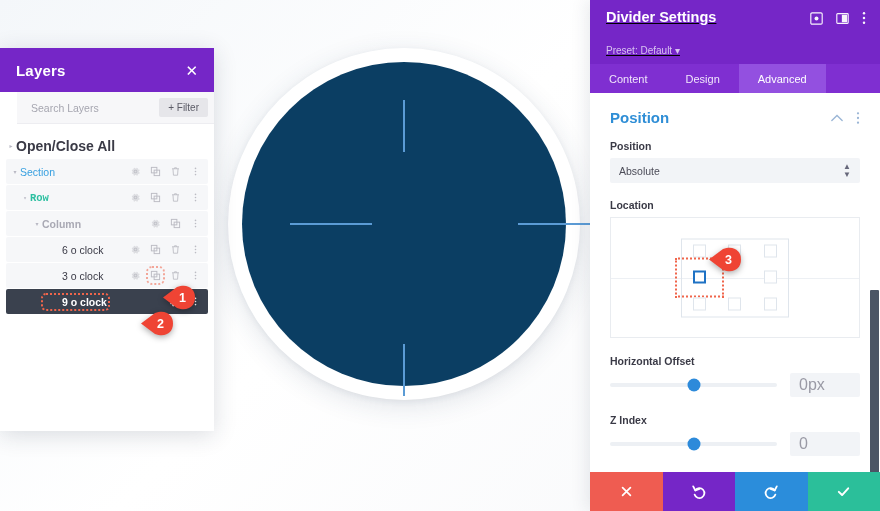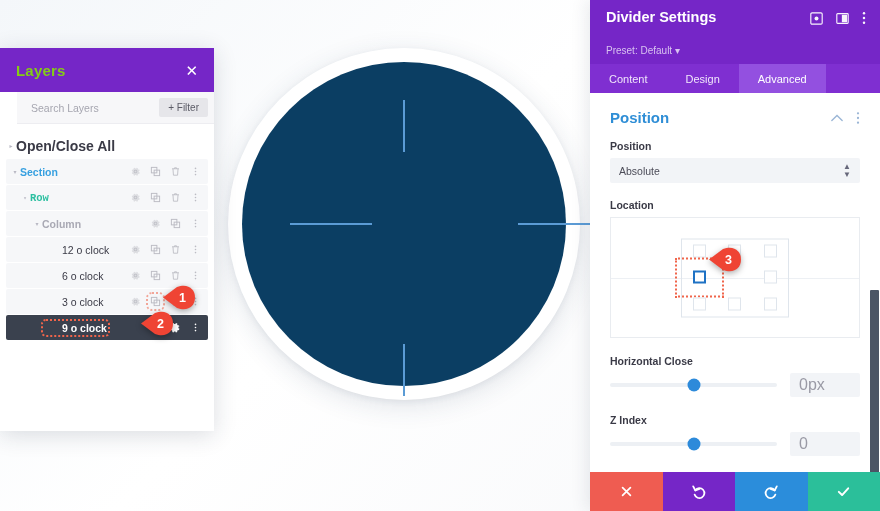--- a/index.html
+++ b/index.html
@@ -54,21 +54,21 @@
     width: 214px; height: 383px;
     background: #ffffff;
     box-shadow: 0 4px 22px rgba(30,45,70,.16);
     display: flex; flex-direction: column;
   }
   #layers-header {
     height: 44px; background: #7526c7;
     display: flex; align-items: center; justify-content: space-between;
     padding: 0 16px;
   }
-  #layers-title { color: #84cc16; font-size: 15px; font-weight: bold; letter-spacing: .2px; }
+  #layers-title { color: #ffffff; font-size: 15px; font-weight: bold; letter-spacing: .2px; }
   #layers-close {
     color: #fff; font-size: 15px; line-height: 1; cursor: pointer;
     font-family: "Liberation Sans", sans-serif;
   }
   #layers-search-bar {
     height: 32px; background: #f7f7f9;
     display: flex; align-items: center; justify-content: space-between;
     padding: 0 6px 0 14px; border-bottom: 1px solid #ededf1; margin-left: 17px;
   }
   #search-input {
@@ -98,21 +98,21 @@
   .lrow .icons { display: flex; align-items: center; gap: 9px; padding-right: 7px; flex: none; }
   .licon { width: 11px; height: 11px; opacity: .55; display: block; }
   .lrow.dark .licon { opacity: 1; }
 
   .lrow.toprow { background: transparent; margin-left: 6px; }
   .lrow.toprow .lname { color: #3a3a46; font-weight: bold; font-size: 14px; }
   .lrow.shade { background: #f6f7f9; }
   .lrow.dark { background: #3a414e; }
   .lrow.dark .lname { color: #ffffff; font-weight: bold; }
 
-  .c-section { color: #37a0e0; font-weight: bold; }
+  .c-section { color: #37a0e0; font-weight: normal; }
   .c-row     { color: #2bbfa0; font-weight: bold; }
   .c-column  { color: #a9a9b4; font-weight: bold; }
   .c-module  { color: #3a3a46; }
 
   .ind0 { padding-left: 4px; }
   .ind1 { padding-left: 14px; font-family: Liberation Mono, monospace; }
   .ind2 { padding-left: 26px; }
   .ind3 { padding-left: 38px; }
 
   .dotted-hl {
@@ -146,21 +146,21 @@
   #pin3 { left: 708px; top: 246px; }
 
   
   #settings-panel {
     position: absolute; right: 0; top: 0;
     width: 290px; height: 511px;
     background: #ffffff;
     box-shadow: -3px 0 16px rgba(30,45,70,.10);
     display: flex; flex-direction: column;
   }
-  #sp-header { background: #7526c7; padding: 9px 14px 8px 16px; }
+  #sp-header { background: #7526c7; padding: 9px 14px 8px 16px; text-decoration: underline; }
   #sp-titlerow { display: flex; align-items: flex-start; justify-content: space-between; }
   #sp-title { color: #fff; font-size: 14.5px; font-weight: bold; }
   #sp-hicons { display: flex; align-items: center; gap: 13px; padding-top: 2px; }
   .hicon { display: block; opacity: .95; cursor: pointer; }
   #sp-preset { color: #d8c2f0; font-size: 10px; margin-top: 20px; }
 
   #sp-tabs { display: flex; background: #7f2fd1; height: 29px; }
   .sp-tab {
     flex: 0 0 auto; padding: 0 19px; height: 29px;
     display: flex; align-items: center; justify-content: center;
@@ -335,41 +335,20 @@
               <rect x="6" y="6" width="8" height="8" fill="none" stroke="#8d8d99" stroke-width="1.4"></rect>
             </svg>
           <svg class="licon" viewBox="0 0 16 16">
               <circle cx="8" cy="3.5" r="1.2" fill="#8d8d99"></circle>
               <circle cx="8" cy="8" r="1.2" fill="#8d8d99"></circle>
               <circle cx="8" cy="12.5" r="1.2" fill="#8d8d99"></circle>
             </svg>
         </span>
       </div>
 
-      <div class="lrow shade ind3">
-        <span class="lname c-module" style="padding-left:18px">12 o clock</span>
-        <span class="icons">
-          <svg class="licon" viewBox="0 0 16 16">
-              <path fill="#8d8d99" d="M8 5.4A2.6 2.6 0 1 0 8 10.6 2.6 2.6 0 0 0 8 5.4zm0 4.1a1.5 1.5 0 1 1 0-3 1.5 1.5 0 0 1 0 3z"></path>
-              <path fill="#8d8d99" d="M14 9.1l-1.2-.3a4.9 4.9 0 0 0 0-1.6L14 6.9l-.5-1.8-1.2.3a4.9 4.9 0 0 0-1.1-1.1l.3-1.2L9.7 2.6l-.6 1.1a4.9 4.9 0 0 0-1.6 0l-.6-1.1-1.8.5.3 1.2a4.9 4.9 0 0 0-1.1 1.1l-1.2-.3L2.6 6.9l1.1.6a4.9 4.9 0 0 0 0 1.6l-1.1.6.5 1.8 1.2-.3a4.9 4.9 0 0 0 1.1 1.1l-.3 1.2 1.8.5.6-1.1a4.9 4.9 0 0 0 1.6 0l.6 1.1 1.8-.5-.3-1.2a4.9 4.9 0 0 0 1.1-1.1l1.2.3z" opacity=".45"></path>
-            </svg>
-          <svg class="licon" viewBox="0 0 16 16">
-              <rect x="2" y="2" width="8" height="8" fill="none" stroke="#8d8d99" stroke-width="1.4"></rect>
-              <rect x="6" y="6" width="8" height="8" fill="none" stroke="#8d8d99" stroke-width="1.4"></rect>
-            </svg>
-          <svg class="licon" viewBox="0 0 16 16">
-              <path d="M3 4h10M6.5 4V2.6h3V4M4.3 4l.7 9.4h6l.7-9.4" fill="none" stroke="#8d8d99" stroke-width="1.3"></path>
-            </svg>
-          <svg class="licon" viewBox="0 0 16 16">
-              <circle cx="8" cy="3.5" r="1.2" fill="#8d8d99"></circle>
-              <circle cx="8" cy="8" r="1.2" fill="#8d8d99"></circle>
-              <circle cx="8" cy="12.5" r="1.2" fill="#8d8d99"></circle>
-            </svg>
-        </span>
-      </div>
 
       <div class="lrow shade ind3">
         <span class="lname c-module" style="padding-left:18px">6 o clock</span>
         <span class="icons">
           <svg class="licon" viewBox="0 0 16 16">
               <path fill="#8d8d99" d="M8 5.4A2.6 2.6 0 1 0 8 10.6 2.6 2.6 0 0 0 8 5.4zm0 4.1a1.5 1.5 0 1 1 0-3 1.5 1.5 0 0 1 0 3z"></path>
               <path fill="#8d8d99" d="M14 9.1l-1.2-.3a4.9 4.9 0 0 0 0-1.6L14 6.9l-.5-1.8-1.2.3a4.9 4.9 0 0 0-1.1-1.1l.3-1.2L9.7 2.6l-.6 1.1a4.9 4.9 0 0 0-1.6 0l-.6-1.1-1.8.5.3 1.2a4.9 4.9 0 0 0-1.1 1.1l-1.2-.3L2.6 6.9l1.1.6a4.9 4.9 0 0 0 0 1.6l-1.1.6.5 1.8 1.2-.3a4.9 4.9 0 0 0 1.1 1.1l-.3 1.2 1.8.5.6-1.1a4.9 4.9 0 0 0 1.6 0l.6 1.1 1.8-.5-.3-1.2a4.9 4.9 0 0 0 1.1-1.1l1.2.3z" opacity=".45"></path>
             </svg>
           <svg class="licon" viewBox="0 0 16 16">
               <rect x="2" y="2" width="8" height="8" fill="none" stroke="#8d8d99" stroke-width="1.4"></rect>
@@ -521,21 +500,21 @@
             </div>
           <div class="loc-cell c-bc">
               <div class="loc-box"></div>
             </div>
           <div class="loc-cell c-br">
               <div class="loc-box"></div>
             </div>
         </div>
       </div>
 
-      <div class="fld-label">Horizontal Close</div>
+      <div class="fld-label">Horizontal Offset</div>
       <div class="slider-row">
         <div class="slider-track">
           <div class="slider-knob" style="left: 50%;"></div>
         </div>
         <div class="num-box">0px</div>
       </div>
 
       <div class="fld-label">Z Index</div>
       <div class="slider-row">
         <div class="slider-track">

